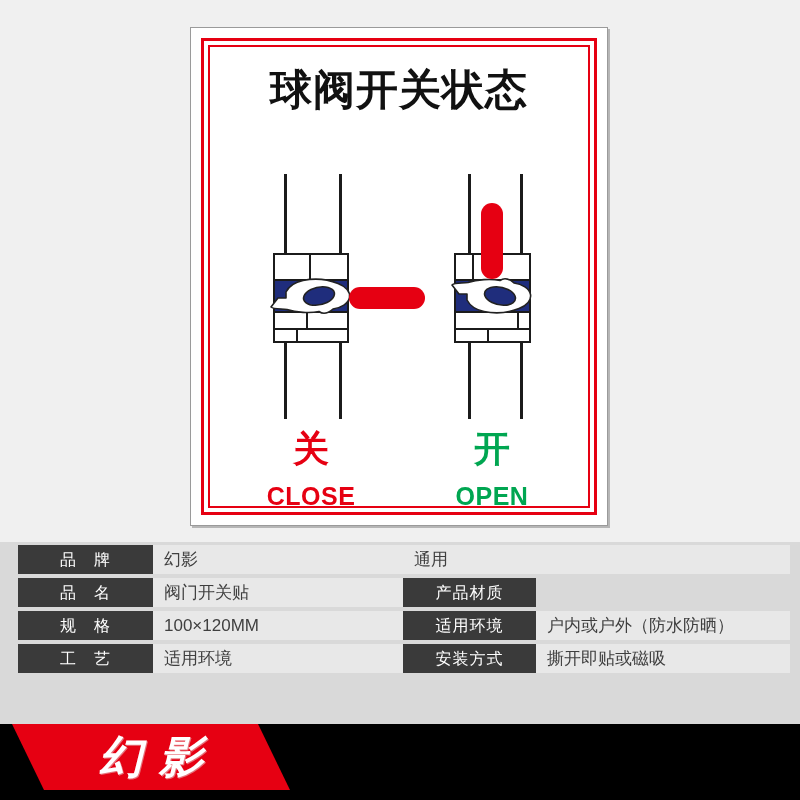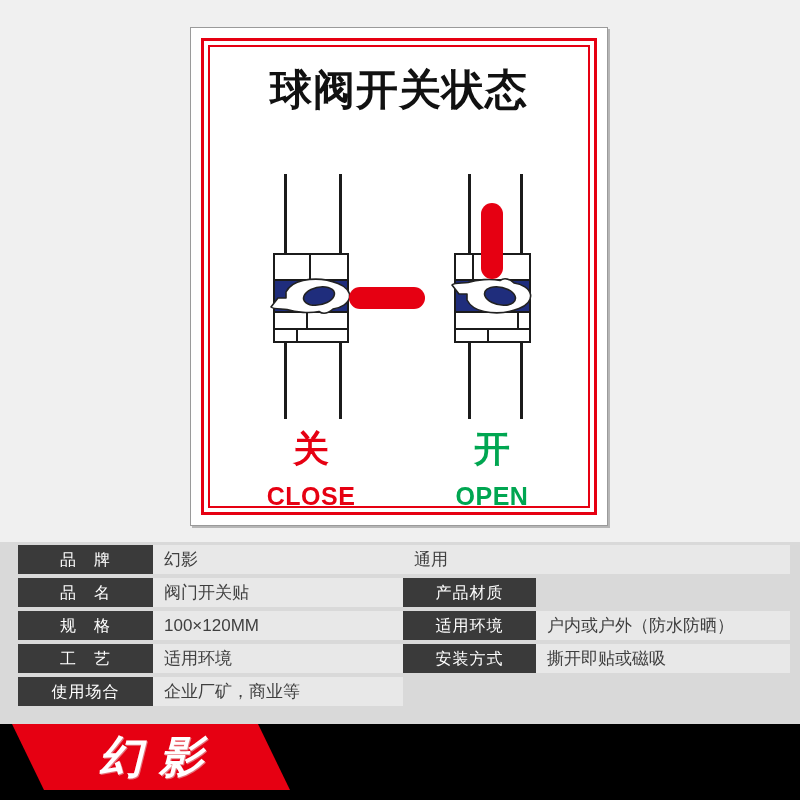--- a/index.html
+++ b/index.html
@@ -126,24 +126,20 @@
         <div class="spec-value">阀门开关贴</div>
       </div>
       <div class="spec-row">
         <div class="spec-label">规　格</div>
         <div class="spec-value">100×120MM</div>
       </div>
       <div class="spec-row">
         <div class="spec-label">工　艺</div>
         <div class="spec-value">适用环境</div>
       </div>
-      <div class="spec-row">
-        <div class="spec-label">使用场合</div>
-        <div class="spec-value">企业厂矿，商业等</div>
-      </div>
     </div>
     <div class="spec-col right">
       <div class="spec-row">
         <div class="spec-value">通用</div>
       </div>
       <div class="spec-row">
         <div class="spec-label">产品材质</div>
       </div>
       <div class="spec-row">
         <div class="spec-label">适用环境</div>

